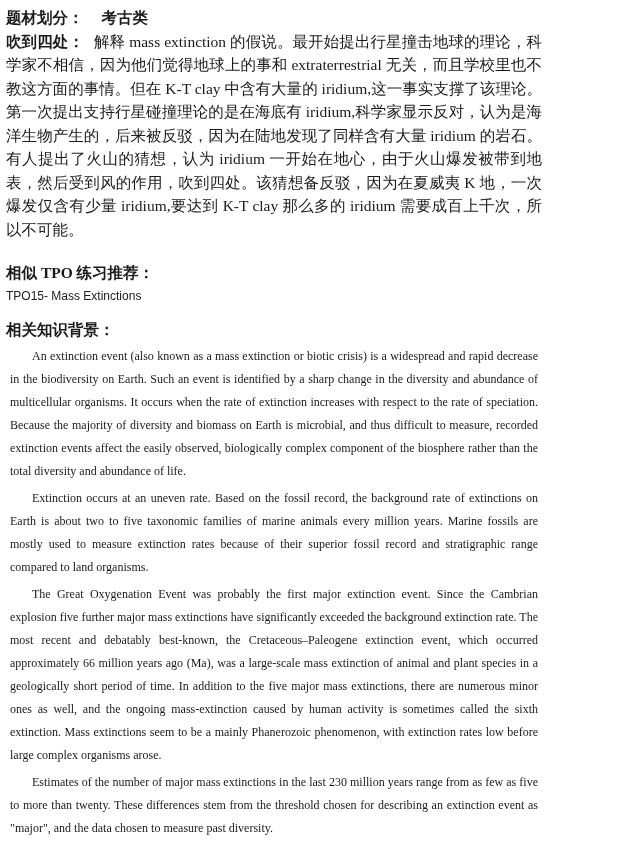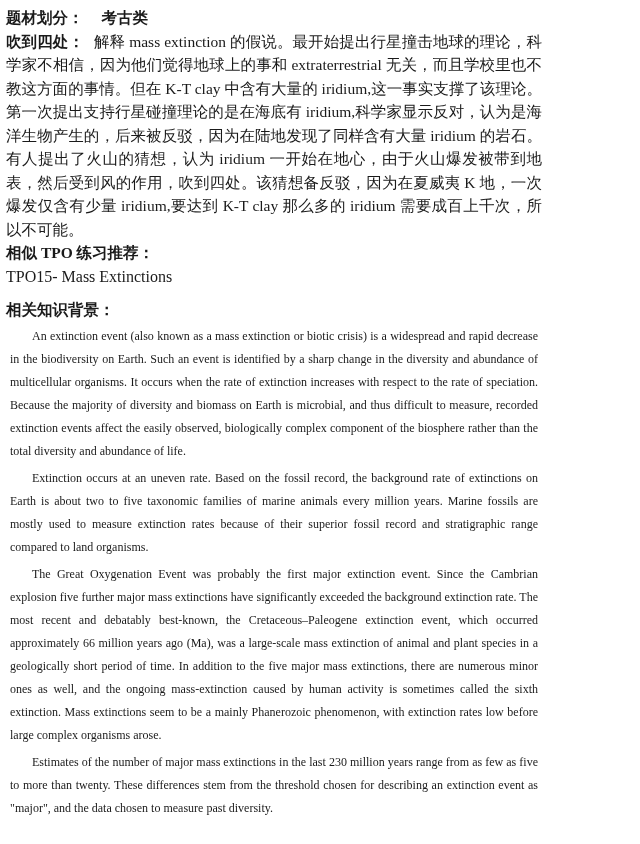--- a/index.html
+++ b/index.html
@@ -28,26 +28,26 @@
   .category-line { white-space: nowrap; }
   .category-value { margin-left: 14px; }
   .summary {
     text-align: justify;
   }
   .summary-label { margin-right: 6px; }
   .heading {
     font-weight: 700;
     margin: 0;
   }
-  .tpo-heading { }
+  .tpo-heading { margin-top: 20px; }
   .tpo-item {
-    font-size: 16px;
+    font-size: 12px;
     line-height: 23px;
     margin: 0;
-    font-family: Liberation Serif, serif;
+    font-family: Liberation Sans, sans-serif;
   }
   .bg-heading { margin-top: 10px; }
   
   .en {
     font-size: 12px;
     line-height: 23px;
     margin: 4px;
     text-align: justify;
     text-indent: 22px;
     font-family: "Liberation Serif", "DejaVu Serif", serif;

